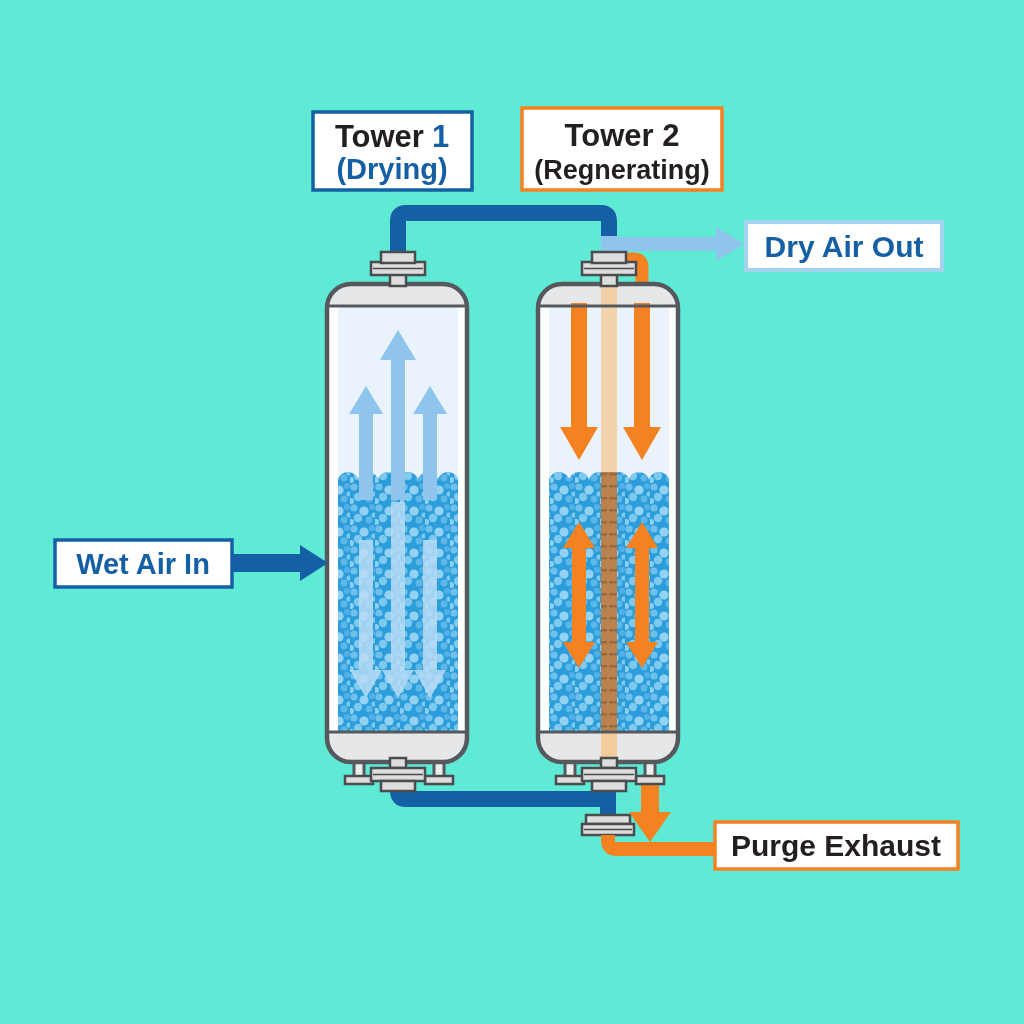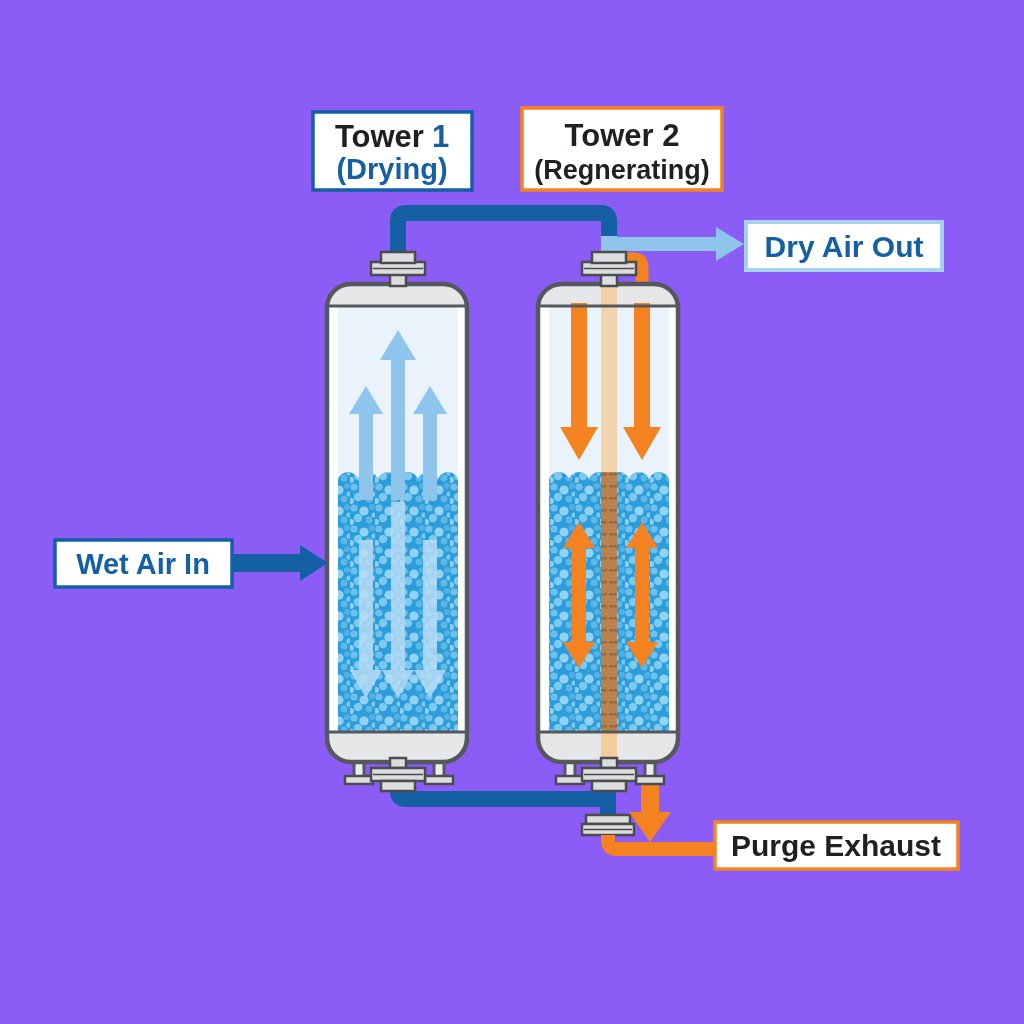--- a/index.html
+++ b/index.html
@@ -1,16 +1,16 @@
 <!DOCTYPE html>
 <html style="--dark-blue: #1560a4; --light-blue: #8fc4ec; --pale-blue-border: #a5d2ef; --orange: #f58220; --desiccant-blue: #2b9ddb; --tan-pipe: #f3cc9c; --brown-pipe: #b9824e; --vessel-outline: #55585c; --dome-gray: #e6e7e8; --text-black: #231f20;"><head>
 <meta charset="utf-8">
 <style>
   html,body{margin:0;padding:0;background:#ffffff;}
-  .stage{position:relative;width:1024px;height:1024px;background:#8b5cf6;overflow:hidden;}
+  .stage{position:relative;width:1024px;height:1024px;background:#5eead4;overflow:hidden;}
   svg{display:block;}
   text{font-family:"Liberation Sans", sans-serif;font-weight:bold;}
 
   .f-black{fill:var(--text-black,#231f20);}
   .f-dblue{fill:var(--dark-blue,#1560a4);}
   .lblbox{fill:#ffffff;}
   .s-dblue{stroke:var(--dark-blue,#1560a4);stroke-width:3.5;}
   .s-orange{stroke:var(--orange,#f58220);stroke-width:3.5;}
   .s-pblue{stroke:var(--pale-blue-border,#a5d2ef);stroke-width:4;}
 

